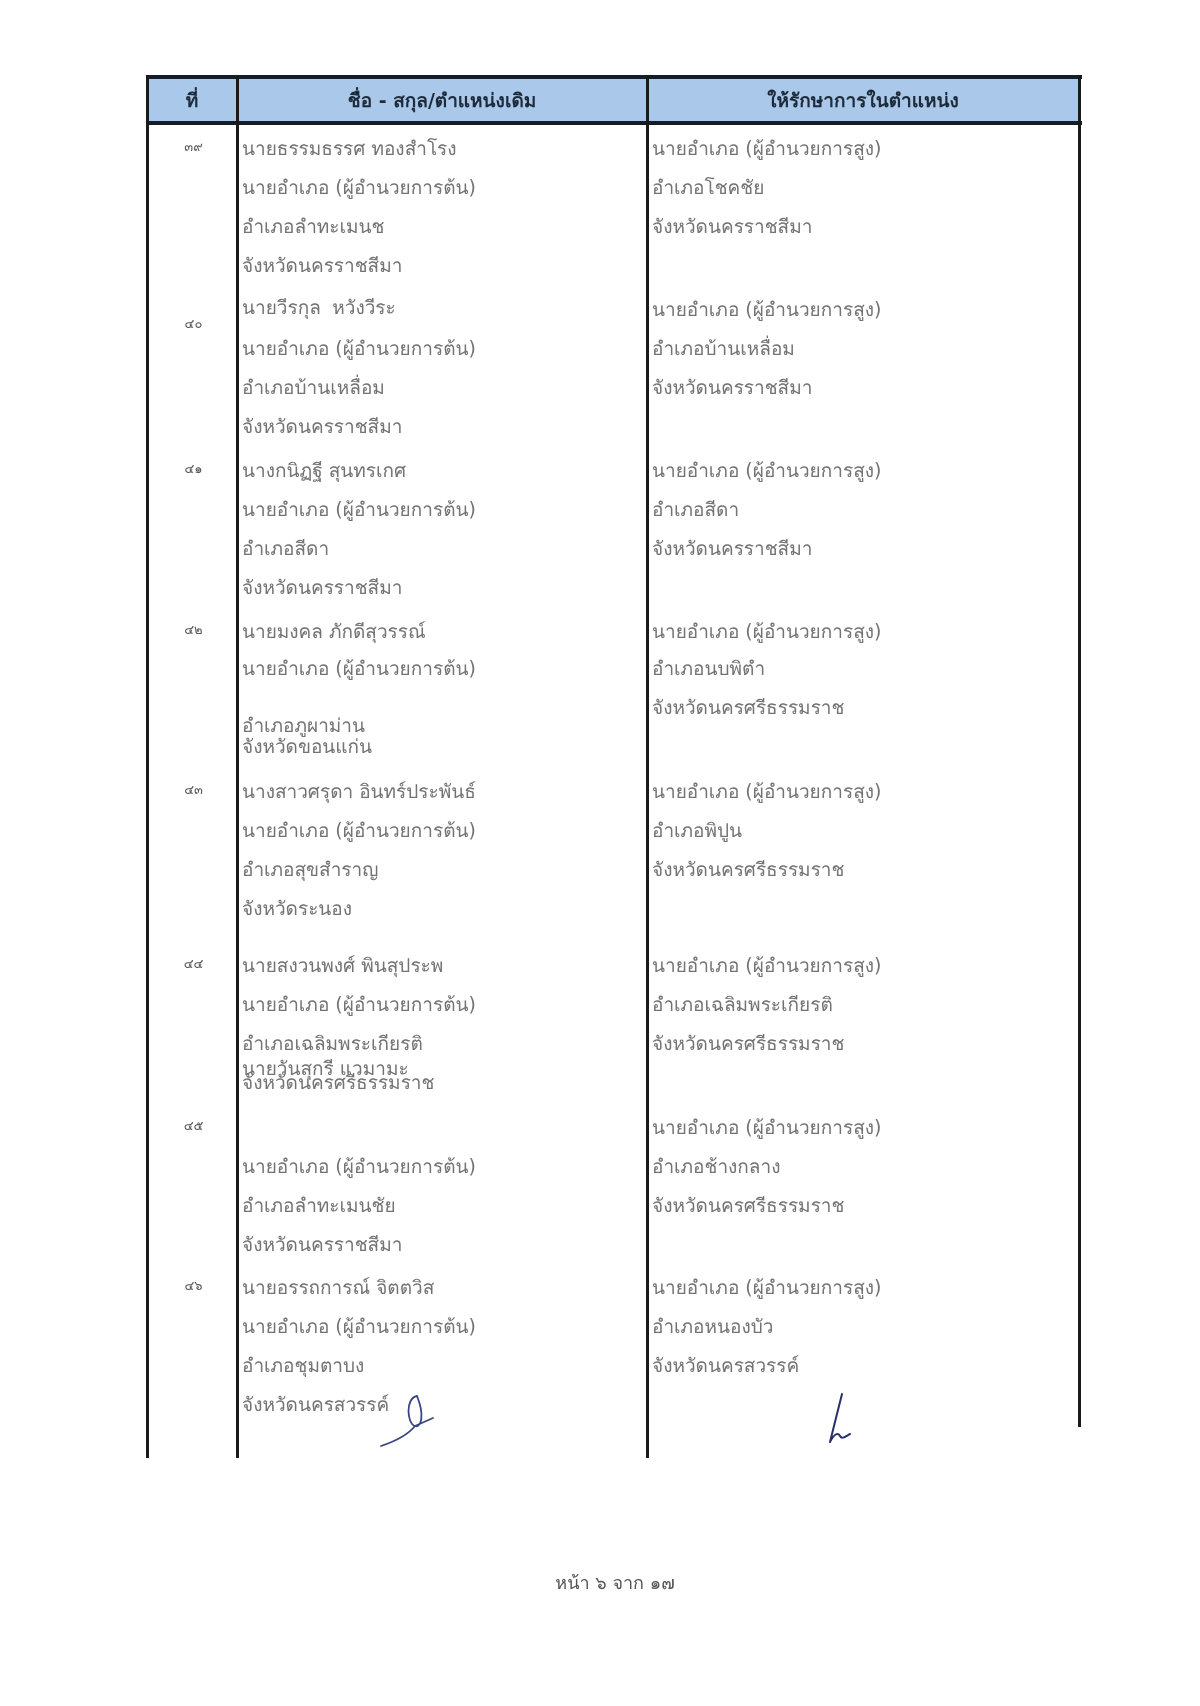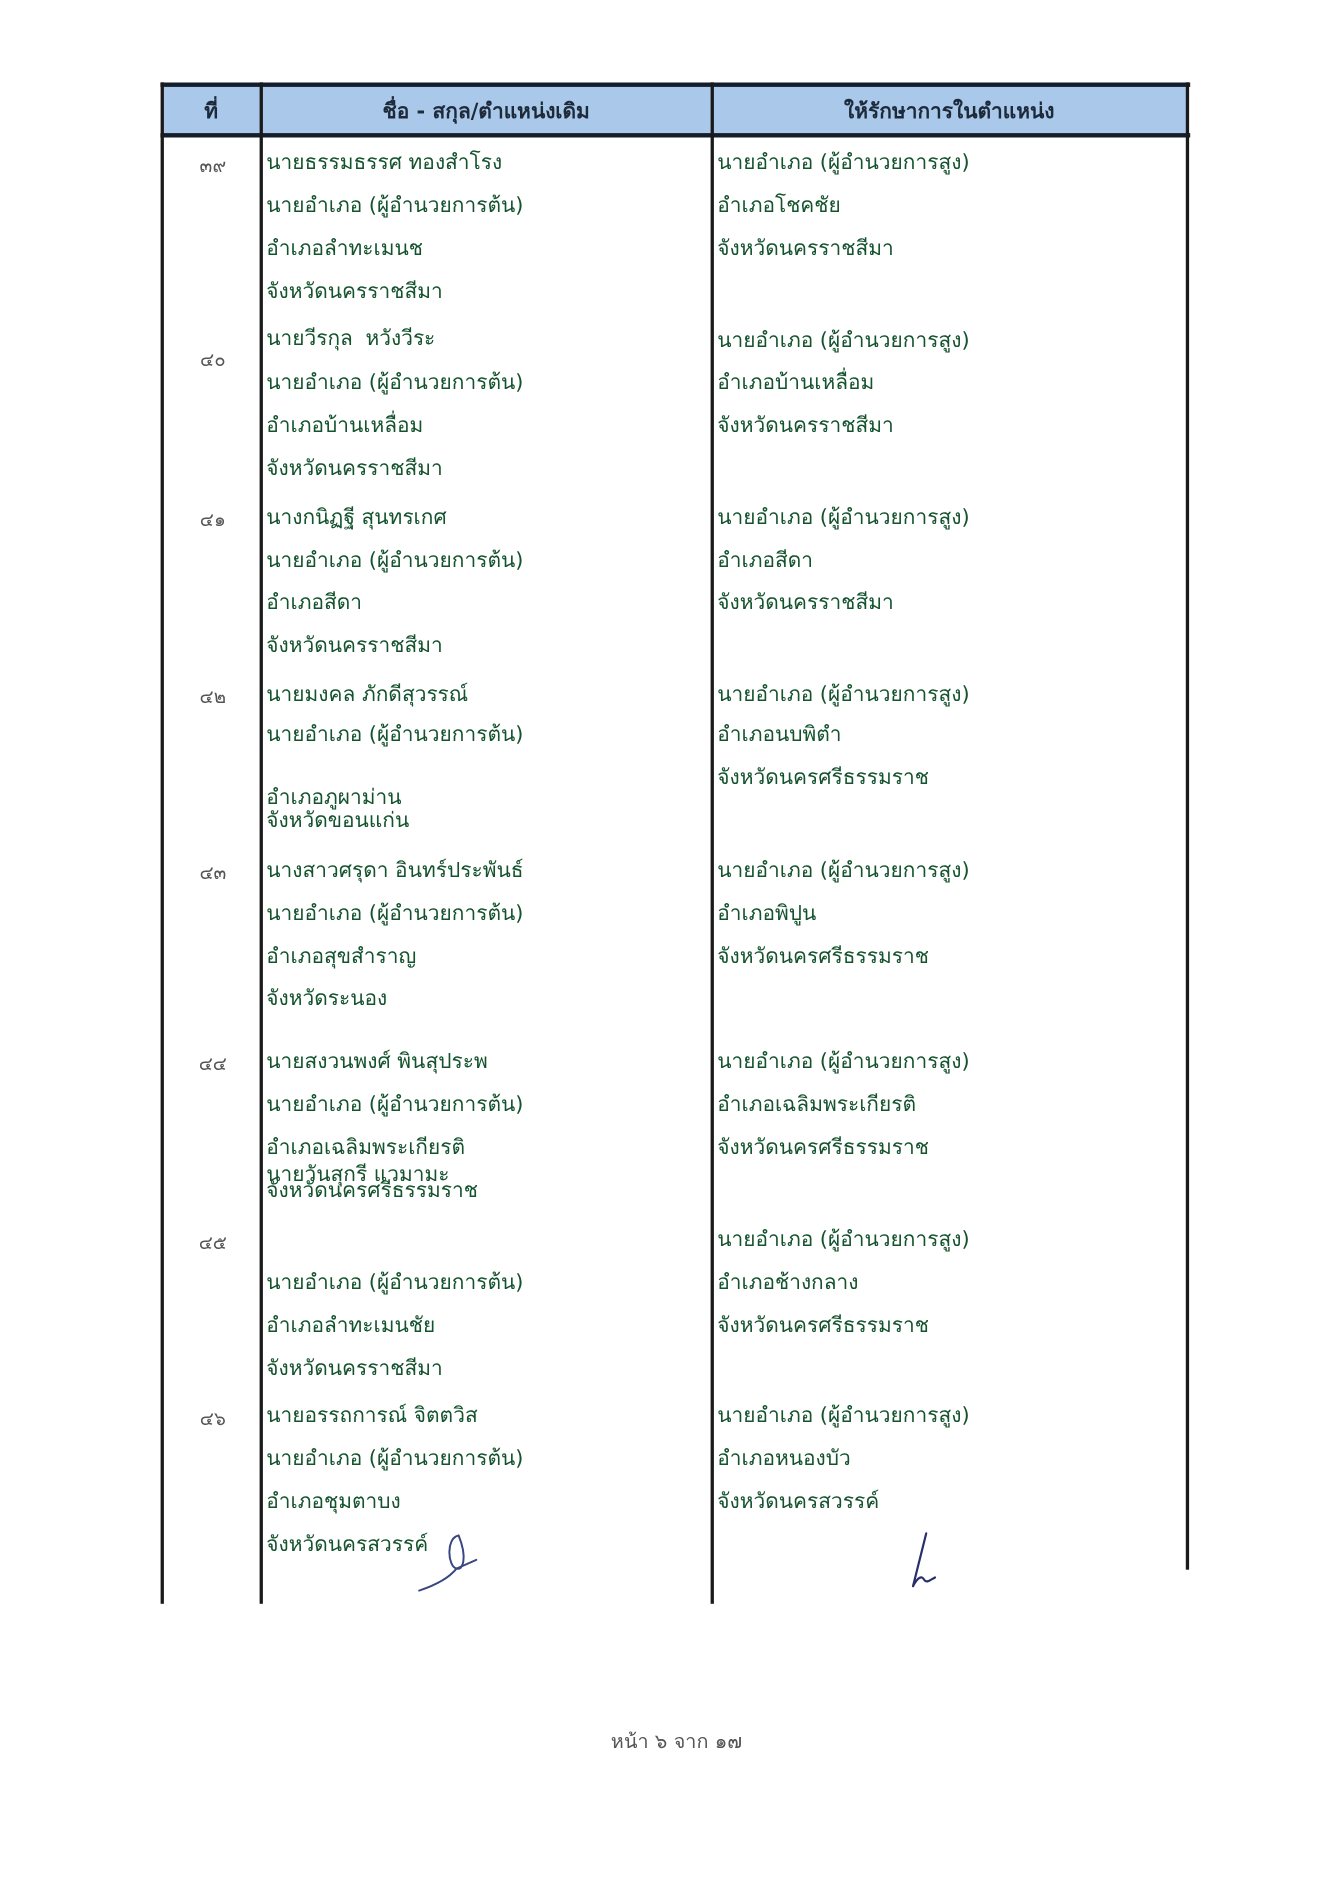--- a/index.html
+++ b/index.html
@@ -4,22 +4,22 @@
 <style>
   html, body { margin:0; padding:0; background:#ffffff; }
   body { width:1200px; height:1706px; position:relative; overflow:hidden;
          font-family:"DejaVu Sans", sans-serif; color:#3a3a3a; }
   .page { position:absolute; left:0; top:0; width:1200px; height:1706px; }
   .vline { position:absolute; background:#1a1a1a; width:3px; }
   .hline { position:absolute; background:#141e2a; height:4px; }
   .header { position:absolute; left:147px; top:77px; width:932px; height:46px; background:#a9c8ea; }
   .hcell { position:absolute; top:77px; height:46px; display:flex; align-items:center; justify-content:center;
            font-weight:bold; font-size:19px; color:#1d2a3a; }
-  .num { position:absolute; left:150px; width:87px; text-align:center; font-size:17px; color:#555; }
-  .line { position:absolute; font-size:19px; color:#14532d; white-space:nowrap; line-height:24px; }
+  .num { position:absolute; left:150px; width:87px; text-align:center; font-size:13px; color:#555; }
+  .line { position:absolute; font-size:19px; color:#737373; white-space:nowrap; line-height:24px; }
   .col2 { left:242px; }
   .col3 { left:652px; }
   .footer { position:absolute; top:1568px; left:0; width:1230px; text-align:center; font-size:18px; color:#555; }
   svg.sig { position:absolute; }
 </style>
 </head>
 <body>
 
 <div class="page">
 

